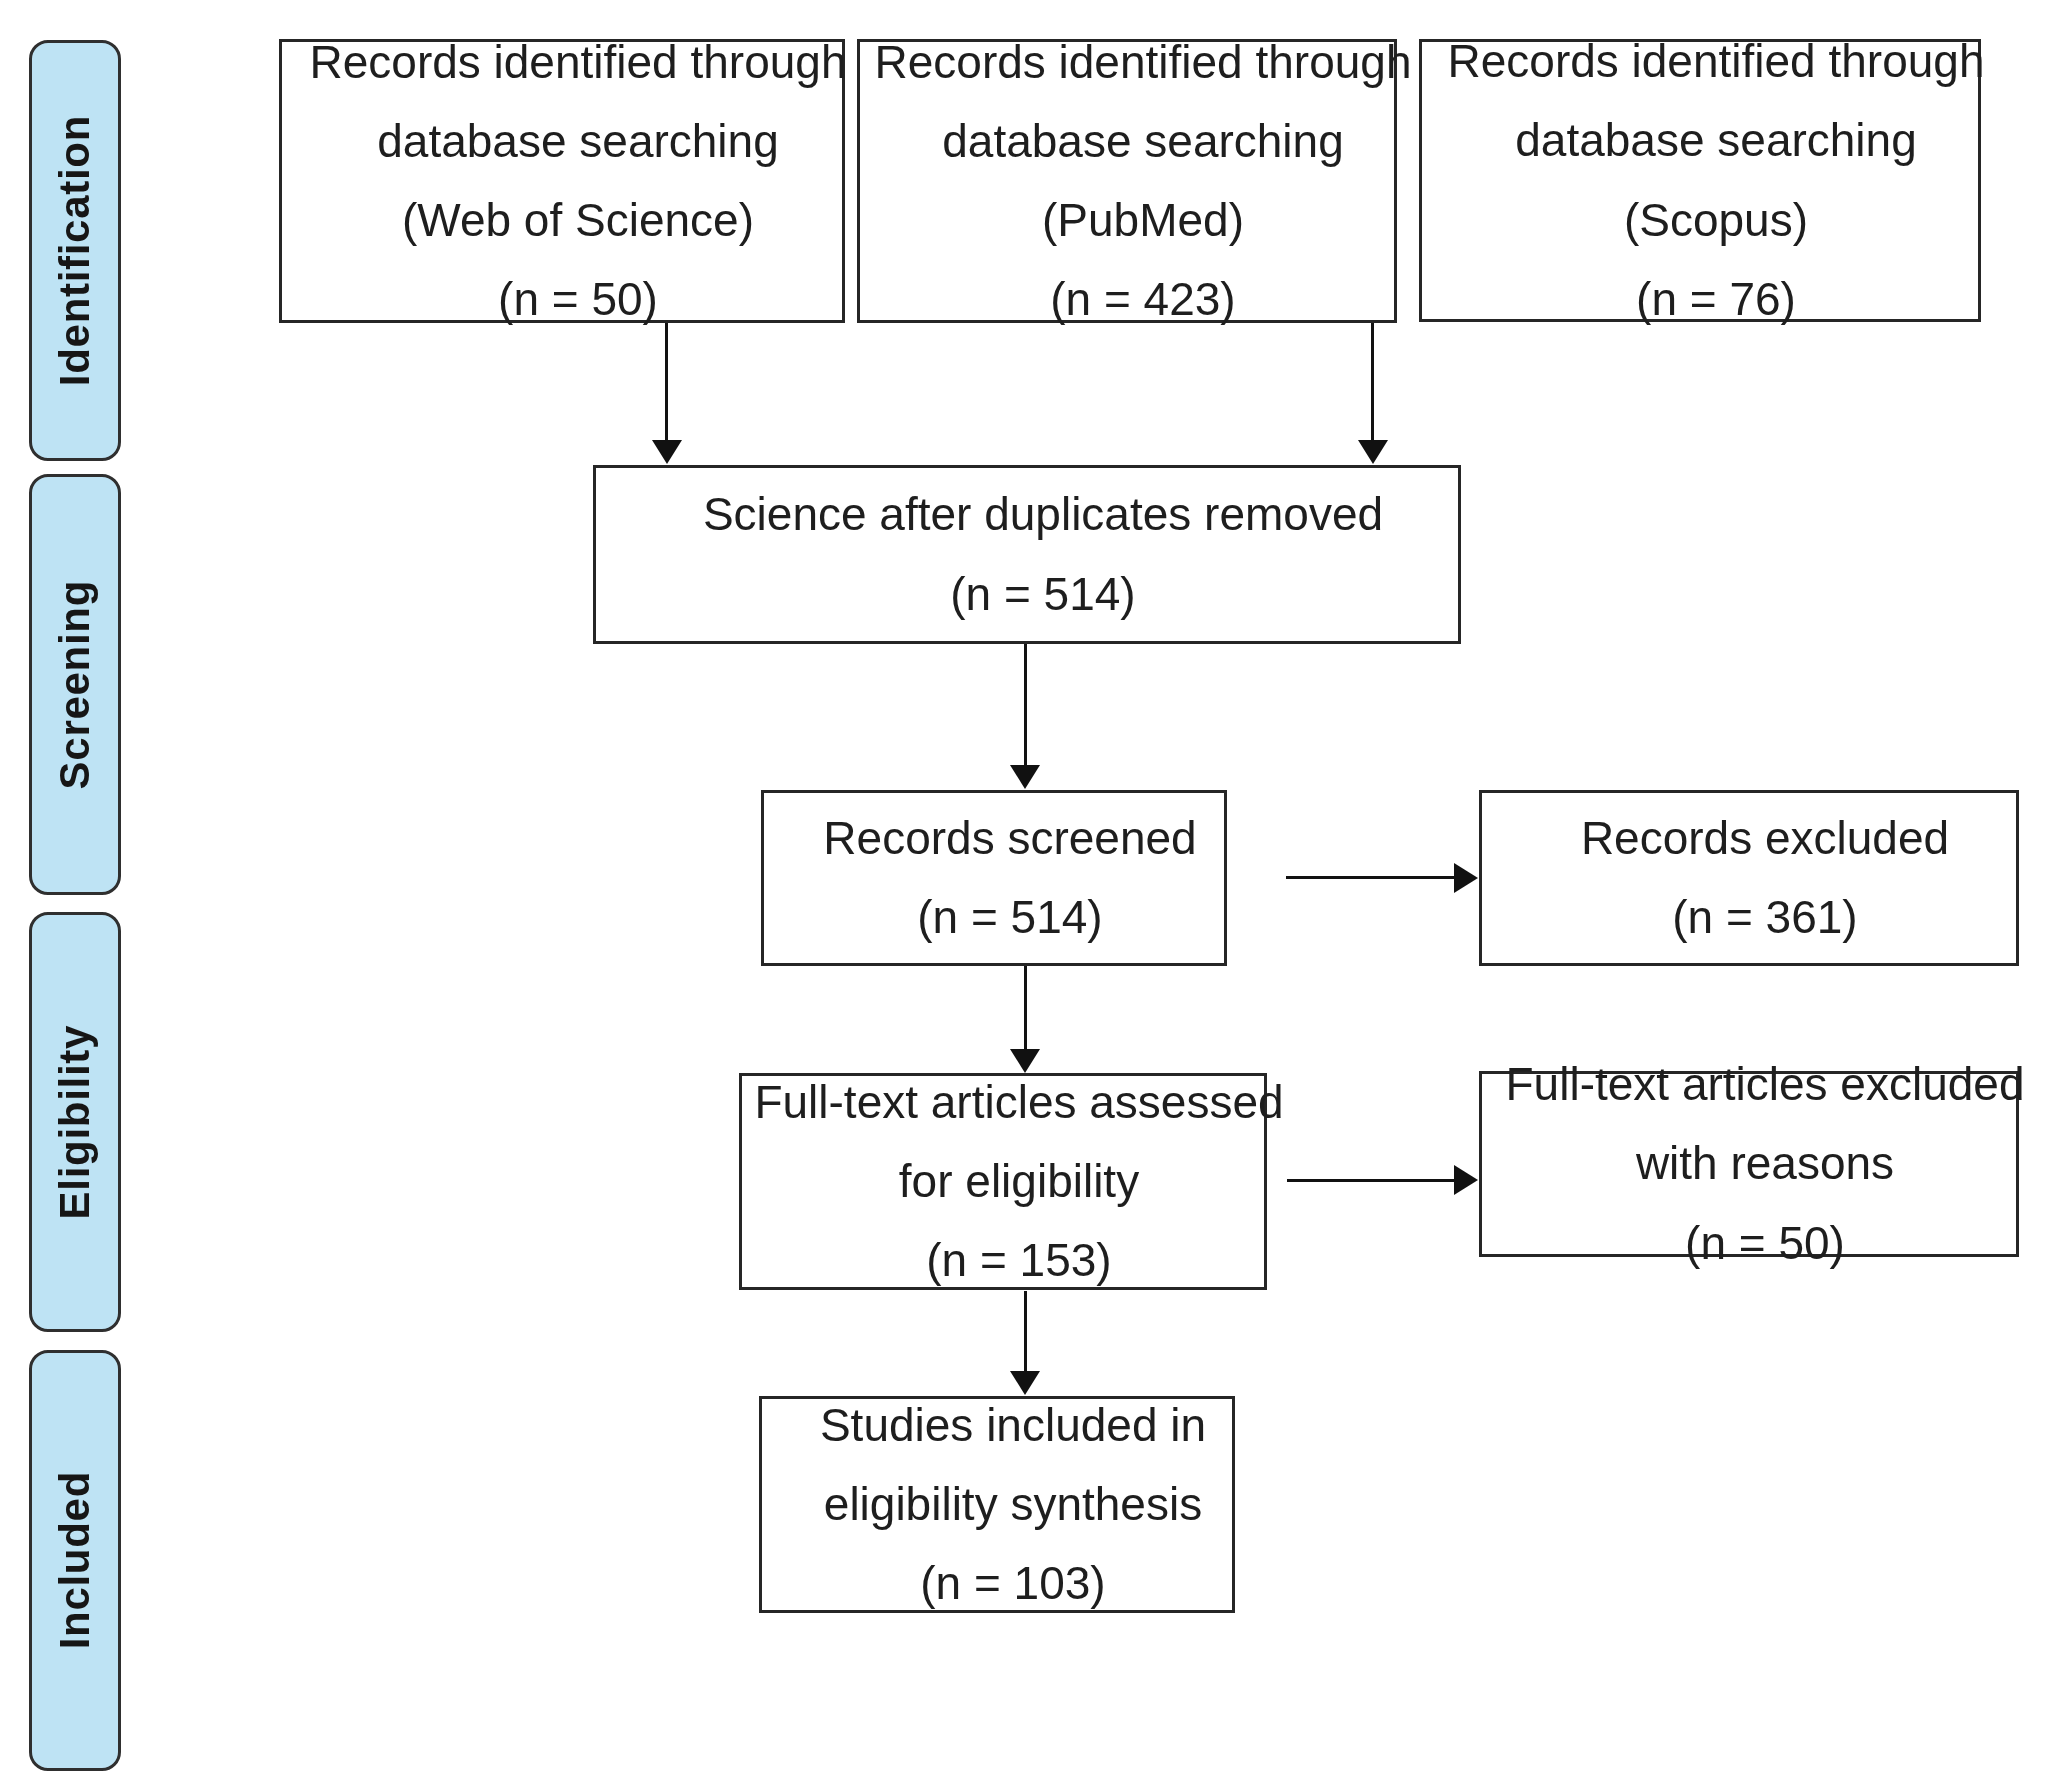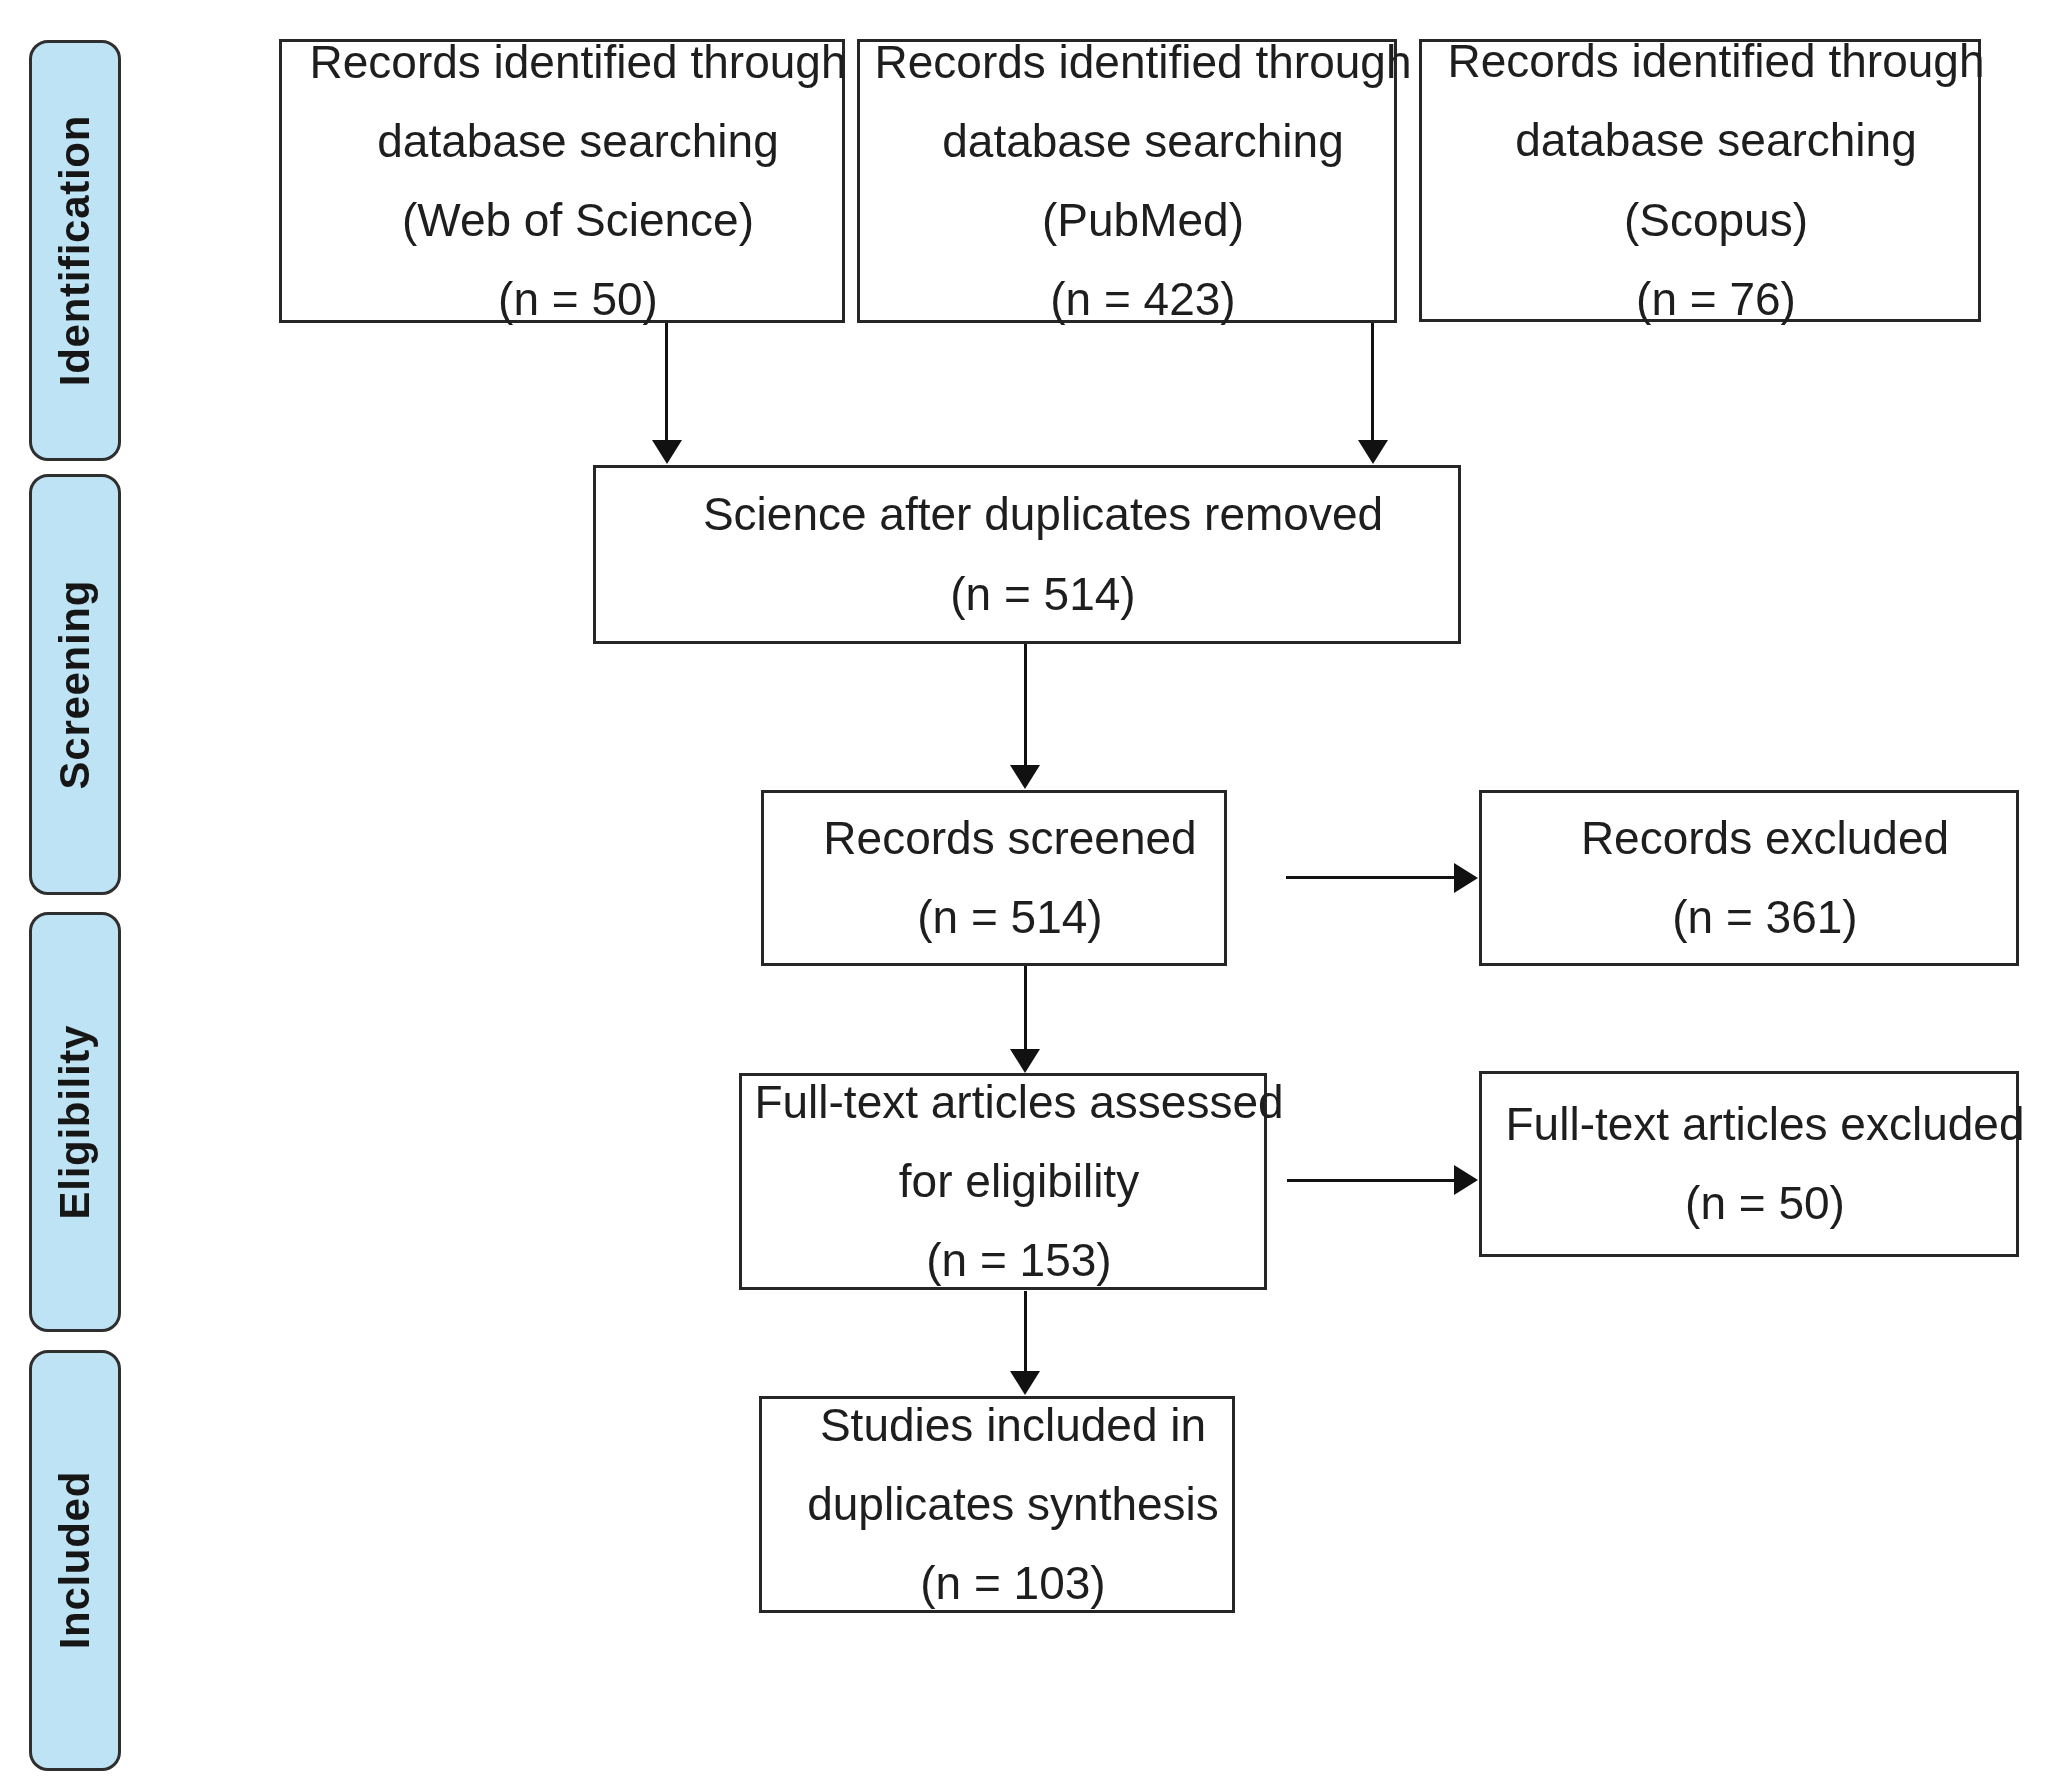--- a/index.html
+++ b/index.html
@@ -134,26 +134,27 @@
   </div>
 
   <div class="flow-box" style="left:739px; top:1073px; width:528px; height:217px;">
     <div class="line">Full-text articles assessed</div>
     <div class="line">for eligibility</div>
     <div class="line">(n = 153)</div>
   </div>
 
   <div class="flow-box" style="left:1479px; top:1071px; width:540px; height:186px;text-align:center;">
     <div class="line">Full-text articles excluded</div>
+    <div class="line">with reasons</div>
     <div class="line">(n = 50)</div>
   </div>
 
   <div class="flow-box" style="left:759px; top:1396px; width:476px; height:217px;">
     <div class="line">Studies included in</div>
-    <div class="line">duplicates synthesis</div>
+    <div class="line">eligibility synthesis</div>
     <div class="line">(n = 103)</div>
   </div>
 
   <div class="stem-v" style="left:665px; top:323px; height:118px;"></div>
   <div class="head-down" style="left:652px; top:440px;"></div>
 
   <div class="stem-v" style="left:1371px; top:323px; height:118px;"></div>
   <div class="head-down" style="left:1358px; top:440px;"></div>
 
   <div class="stem-v" style="left:1024px; top:644px; height:122px;"></div>

